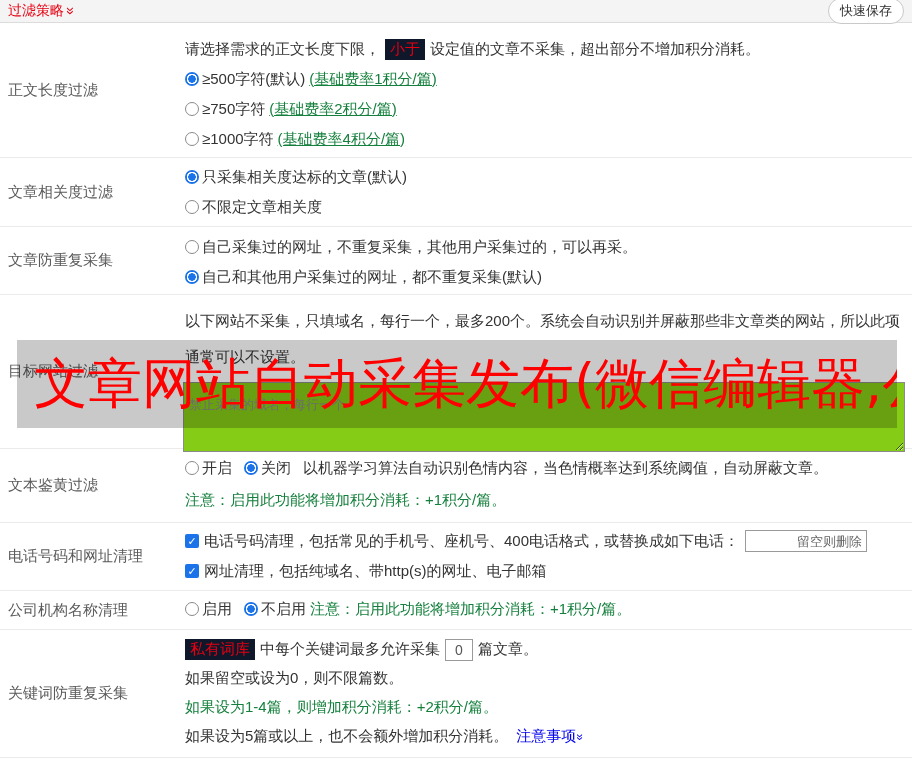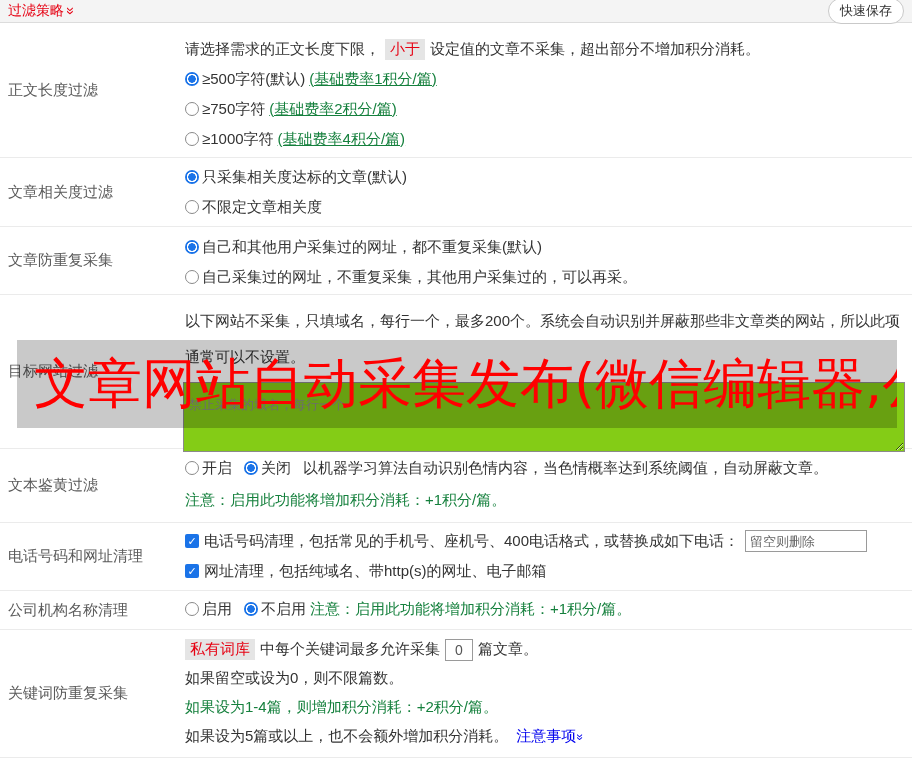--- a/index.html
+++ b/index.html
@@ -37,21 +37,21 @@
   .r6 .row-content{padding-top:3px}
   .r7 .row-content{padding-top:3px}
   .r8 .row-content{padding-top:5px}
   .line { height:30px; display:flex; align-items:center; }
   .r8 .line { height:29px; }
   
   .red { color:#15803d; }
   .u { text-decoration:underline; }
   .ml4 { margin-left:4px; }
   .tag {
-    background:#e5e5e5; color:#e60012; padding:1px 5px; display:inline-block;
+    background:#0f172a; color:#e60012; padding:1px 5px; display:inline-block;
   }
   .tag.mid { margin:0 5px; }
   .tag.lead { margin-right:5px; }
   .blue-link { color:#0000ee; margin-left:8px; display:inline-flex; align-items:center; cursor:pointer; }
   .blue-link .chev { font-size:12px; margin-left:1px; }
   
   .radio {
     width:14px; height:14px; border-radius:50%; border:1px solid #8a8a8a; background:#fff;
     display:inline-block; box-sizing:border-box; margin-right:3px; flex:none; cursor:pointer;
   }
@@ -67,21 +67,21 @@
   .opt { display:inline-flex; align-items:center; margin-right:12px; }
   .desc-para { width:716px; line-height:36px; }
   textarea.site-box {
     display:block; margin-left:-2px; margin-top:7px; width:722px; height:70px;
     box-sizing:border-box; border:1px solid #8a8a8a; background:#84cc16;
     font-size:13px; padding:13px 5px; font-family:inherit; resize:both; color:#333;
   }
   textarea.site-box::placeholder { color:#8a8a8a; }
   .phone-input {
     width:122px; height:22px; box-sizing:border-box; border:1px solid #9a9a9a;
-    font-size:13px; color:#737373; padding:0 4px; margin-left:6px; font-family:inherit;
+    font-size:13px; color:#737373; padding:0 4px; margin-left:6px; font-family:inherit;text-align:right;
   }
   .phone-input::placeholder { color:#666; }
   .count-input {
     width:28px; height:22px; box-sizing:border-box; border:1px solid #9a9a9a;
     font-size:14px; color:#555; text-align:center; margin:0 5px; font-family:inherit;
   }
   
   .watermark {
     position:absolute; left:17px; top:340px; width:880px; height:88px;
     background:rgba(0,0,0,0.21); z-index:5; overflow:hidden;
@@ -142,26 +142,26 @@
         <span class="radio"></span>
         <span>不限定文章相关度</span>
       </div>
     </div>
   </div>
 
   <div class="row r3">
     <div class="row-label">文章防重复采集</div>
     <div class="row-content">
       <div class="line">
+        <span class="radio"></span>
+        <span>自己采集过的网址，不重复采集，其他用户采集过的，可以再采。</span>
+      </div>
+      <div class="line">
         <span class="radio checked"></span>
         <span>自己和其他用户采集过的网址，都不重复采集(默认)</span>
-      </div>
-      <div class="line">
-        <span class="radio"></span>
-        <span>自己采集过的网址，不重复采集，其他用户采集过的，可以再采。</span>
       </div>
     </div>
   </div>
 
   <div class="row r4">
     <div class="row-label">目标网站过滤</div>
     <div class="row-content">
       <div class="desc-para">以下网站不采集，只填域名，每行一个，最多200个。系统会自动识别并屏蔽那些非文章类的网站，所以此项通常可以不设置。</div>
       <textarea class="site-box" placeholder="禁止采集的域名，每行一个" style=""></textarea>
     </div>

